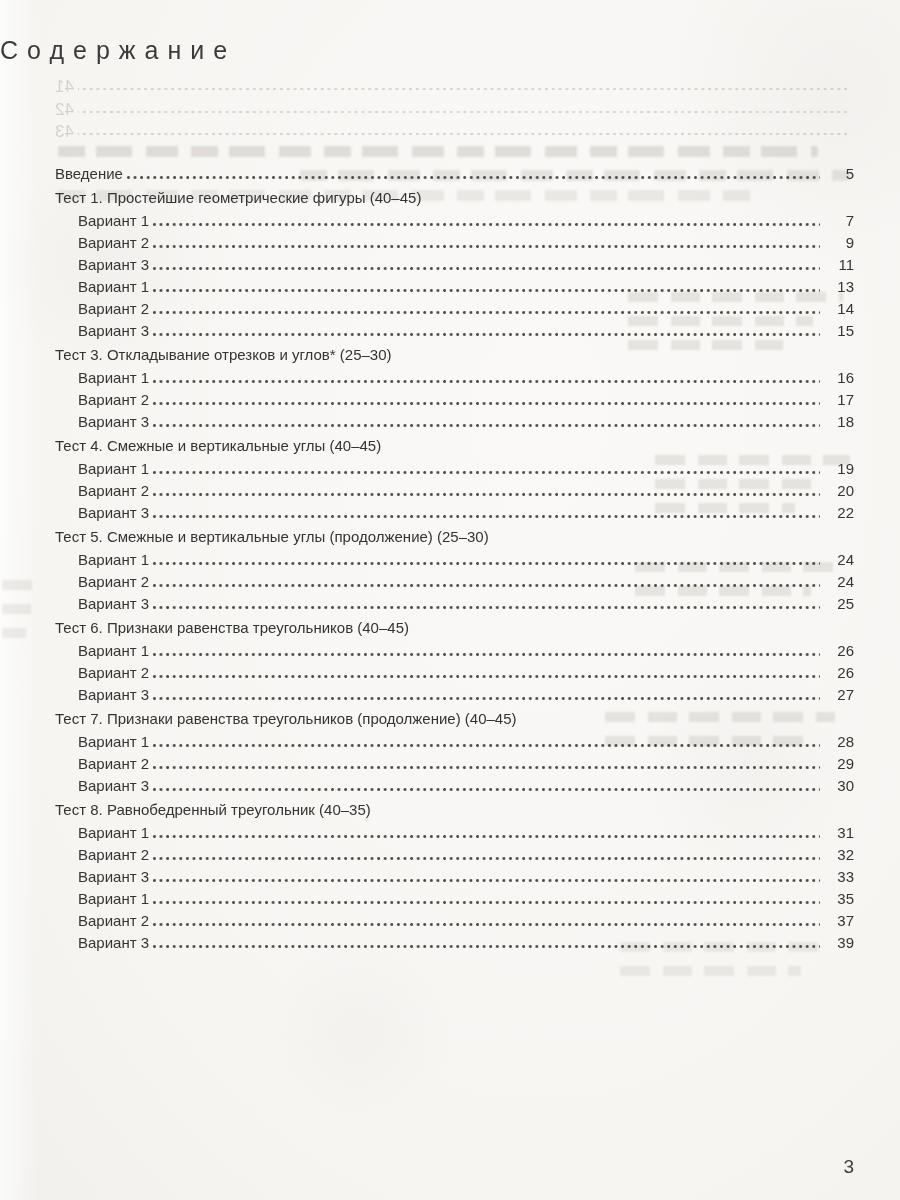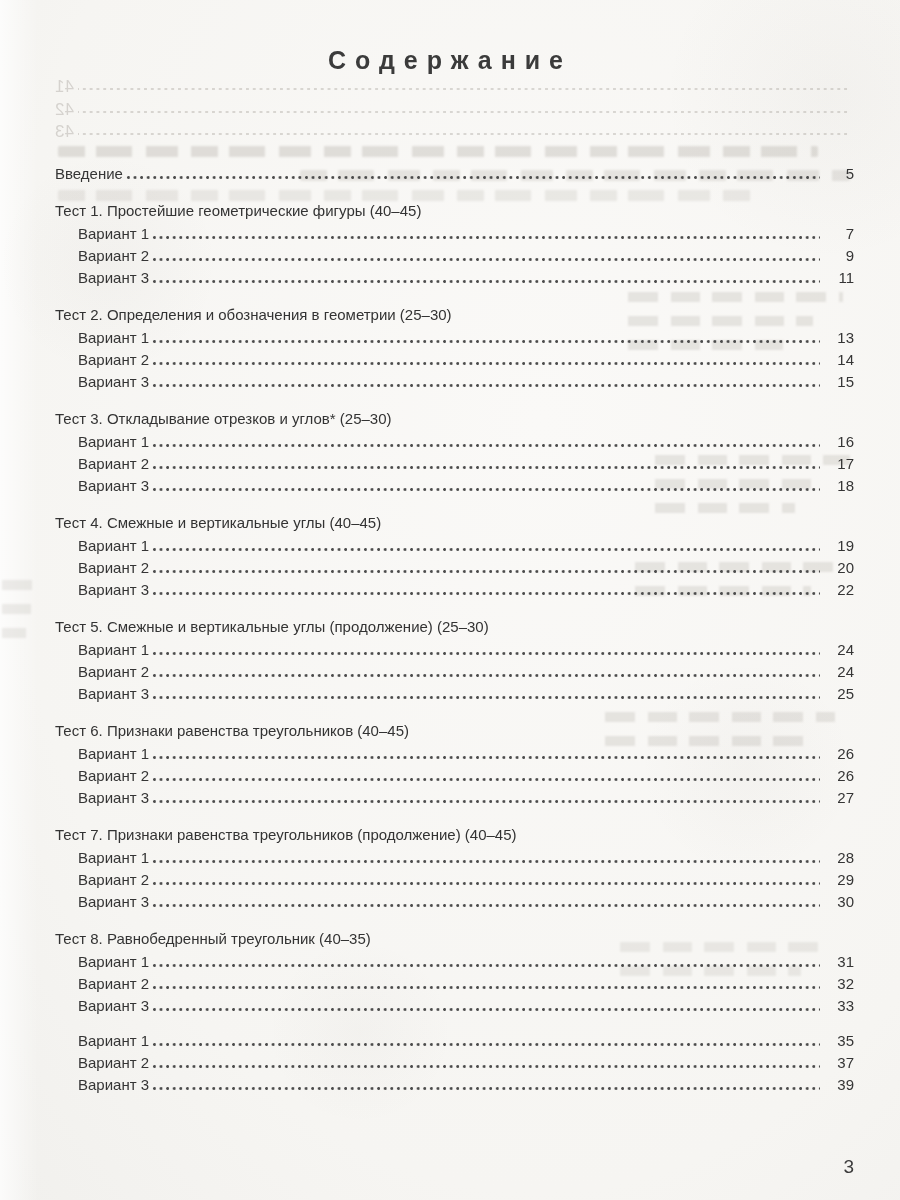--- a/index.html
+++ b/index.html
@@ -15,22 +15,22 @@
   .paper-texture {
     position:absolute; inset:0; pointer-events:none;
     background:
       radial-gradient(circle at 12% 22%, rgba(120,110,100,.04), transparent 9%),
       radial-gradient(circle at 83% 64%, rgba(120,110,100,.035), transparent 10%),
       radial-gradient(circle at 40% 86%, rgba(120,110,100,.03), transparent 8%),
       radial-gradient(circle at 92% 8%, rgba(120,110,100,.04), transparent 12%);
   }
 
   .title {
-    position:absolute; top:46px; left:0; width:100%; text-align:center;
-    font-size:25px; font-weight:bold; letter-spacing:9px; color:#3b3b3b;
+    position:absolute; top:36px; left:0; width:100%; text-align:left;
+    font-size:25px; font-weight:normal; letter-spacing:9px; color:#3b3b3b;
   }
 
   
   .ghost-line {
     position:absolute; left:55px; right:48px; display:flex; align-items:flex-end;
     transform:scaleX(-1); filter:blur(.7px); opacity:.33; color:#948e87; font-size:17px; line-height:18px;
   }
   .gdots {
     flex:1; height:6px; margin:0 4px 4px 4px;
     background-image:radial-gradient(circle at 2.5px 3px, #9a948c 1.2px, transparent 1.5px);
@@ -59,21 +59,21 @@
     color:#353535; font-size:15px;
   }
   .row { display:flex; align-items:flex-end; line-height:22px; }
   .row .label { white-space:nowrap; }
   .dots {
     flex:1; height:7px; margin:0 4px 4px 3px;
     background-image:radial-gradient(circle at 2.4px 3.5px, #4c4c4c 1.25px, transparent 1.55px);
     background-size:6.6px 7px; background-repeat:repeat-x;
   }
   .pagenum { min-width:30px; text-align:right; white-space:nowrap; }
-  .section { margin-top:13px; }
+  .section { }
   .section-heading { line-height:25px; color:#333; }
   .variant-row { padding-left:23px; }
 
   .footer-pagenum {
     position:absolute; right:46px; bottom:22px; font-size:19px; color:#3c3c3c;
   }
 </style>
 </head>
 <body>
 
@@ -144,21 +144,20 @@
           <span class="dots"></span>
           <span class="pagenum">9</span>
         </div>
         <div class="row variant-row">
           <span class="label">Вариант 3</span>
           <span class="dots"></span>
           <span class="pagenum">11</span>
         </div>
       </div>
       <div class="section">
-        <div class="section-heading">Тест 2. Определения и обозначения в геометрии (25–30)</div>
         <div class="row variant-row">
           <span class="label">Вариант 1</span>
           <span class="dots"></span>
           <span class="pagenum">13</span>
         </div>
         <div class="row variant-row">
           <span class="label">Вариант 2</span>
           <span class="dots"></span>
           <span class="pagenum">14</span>
         </div>

